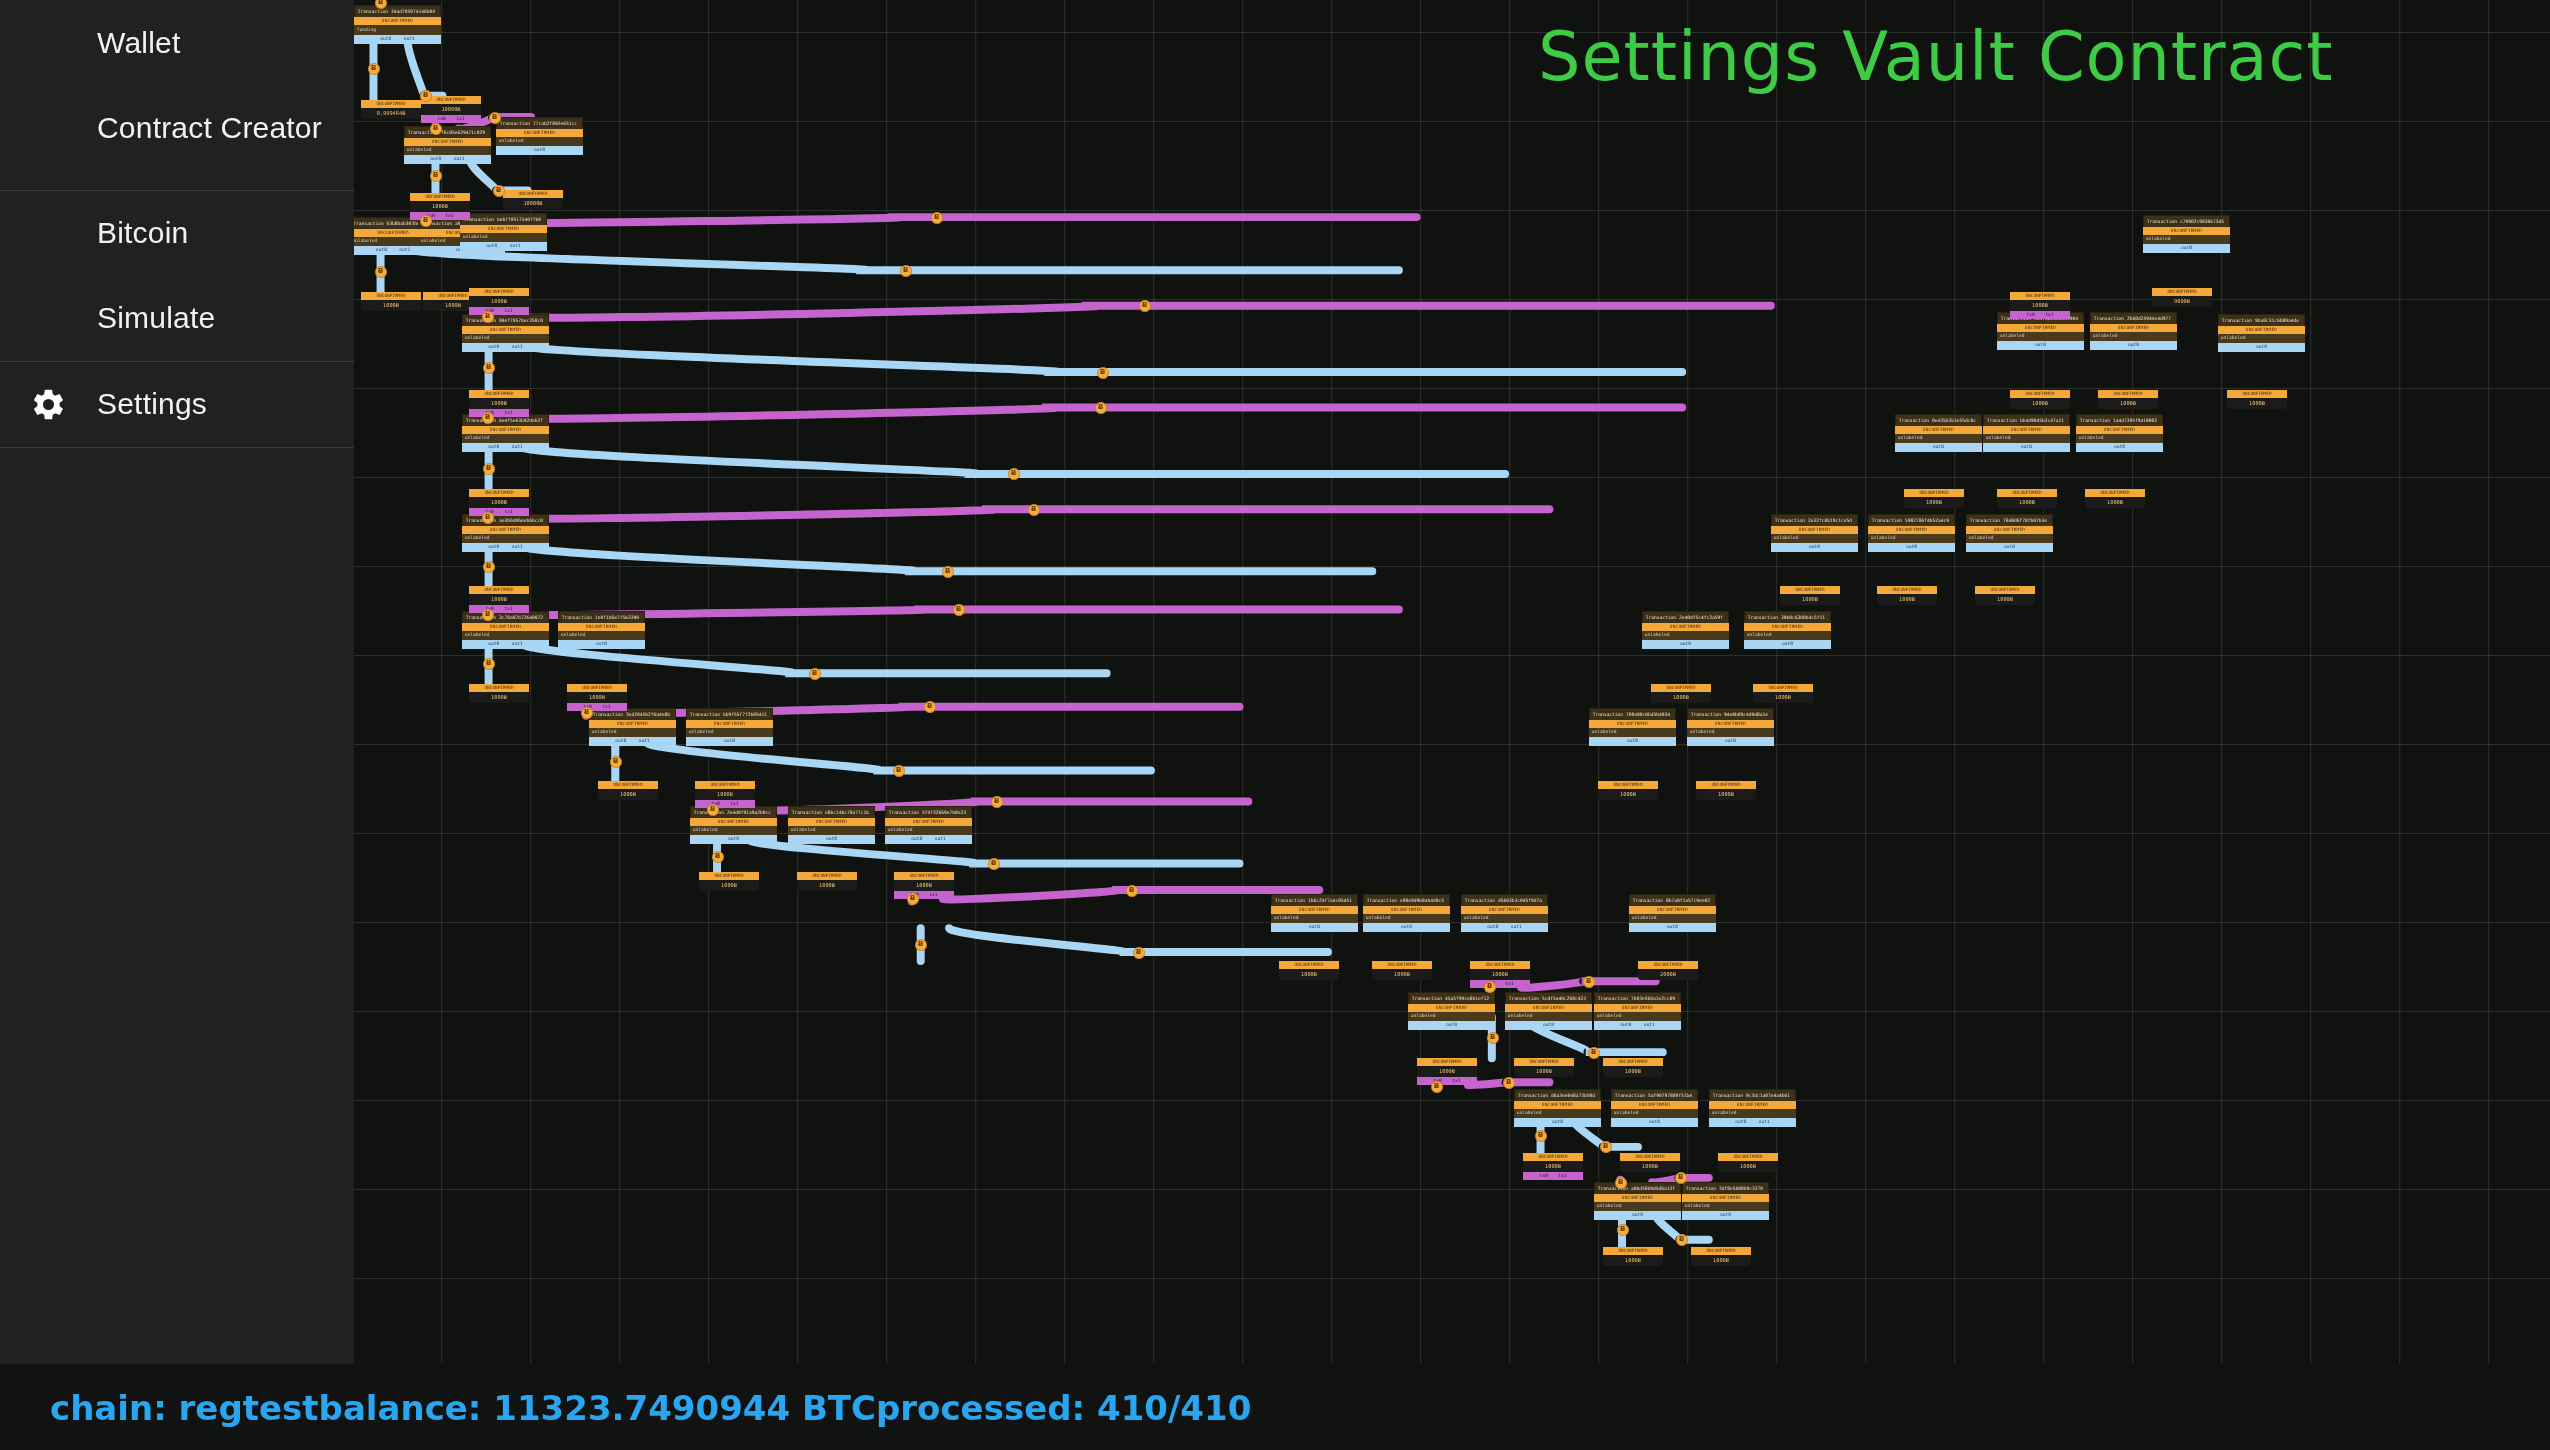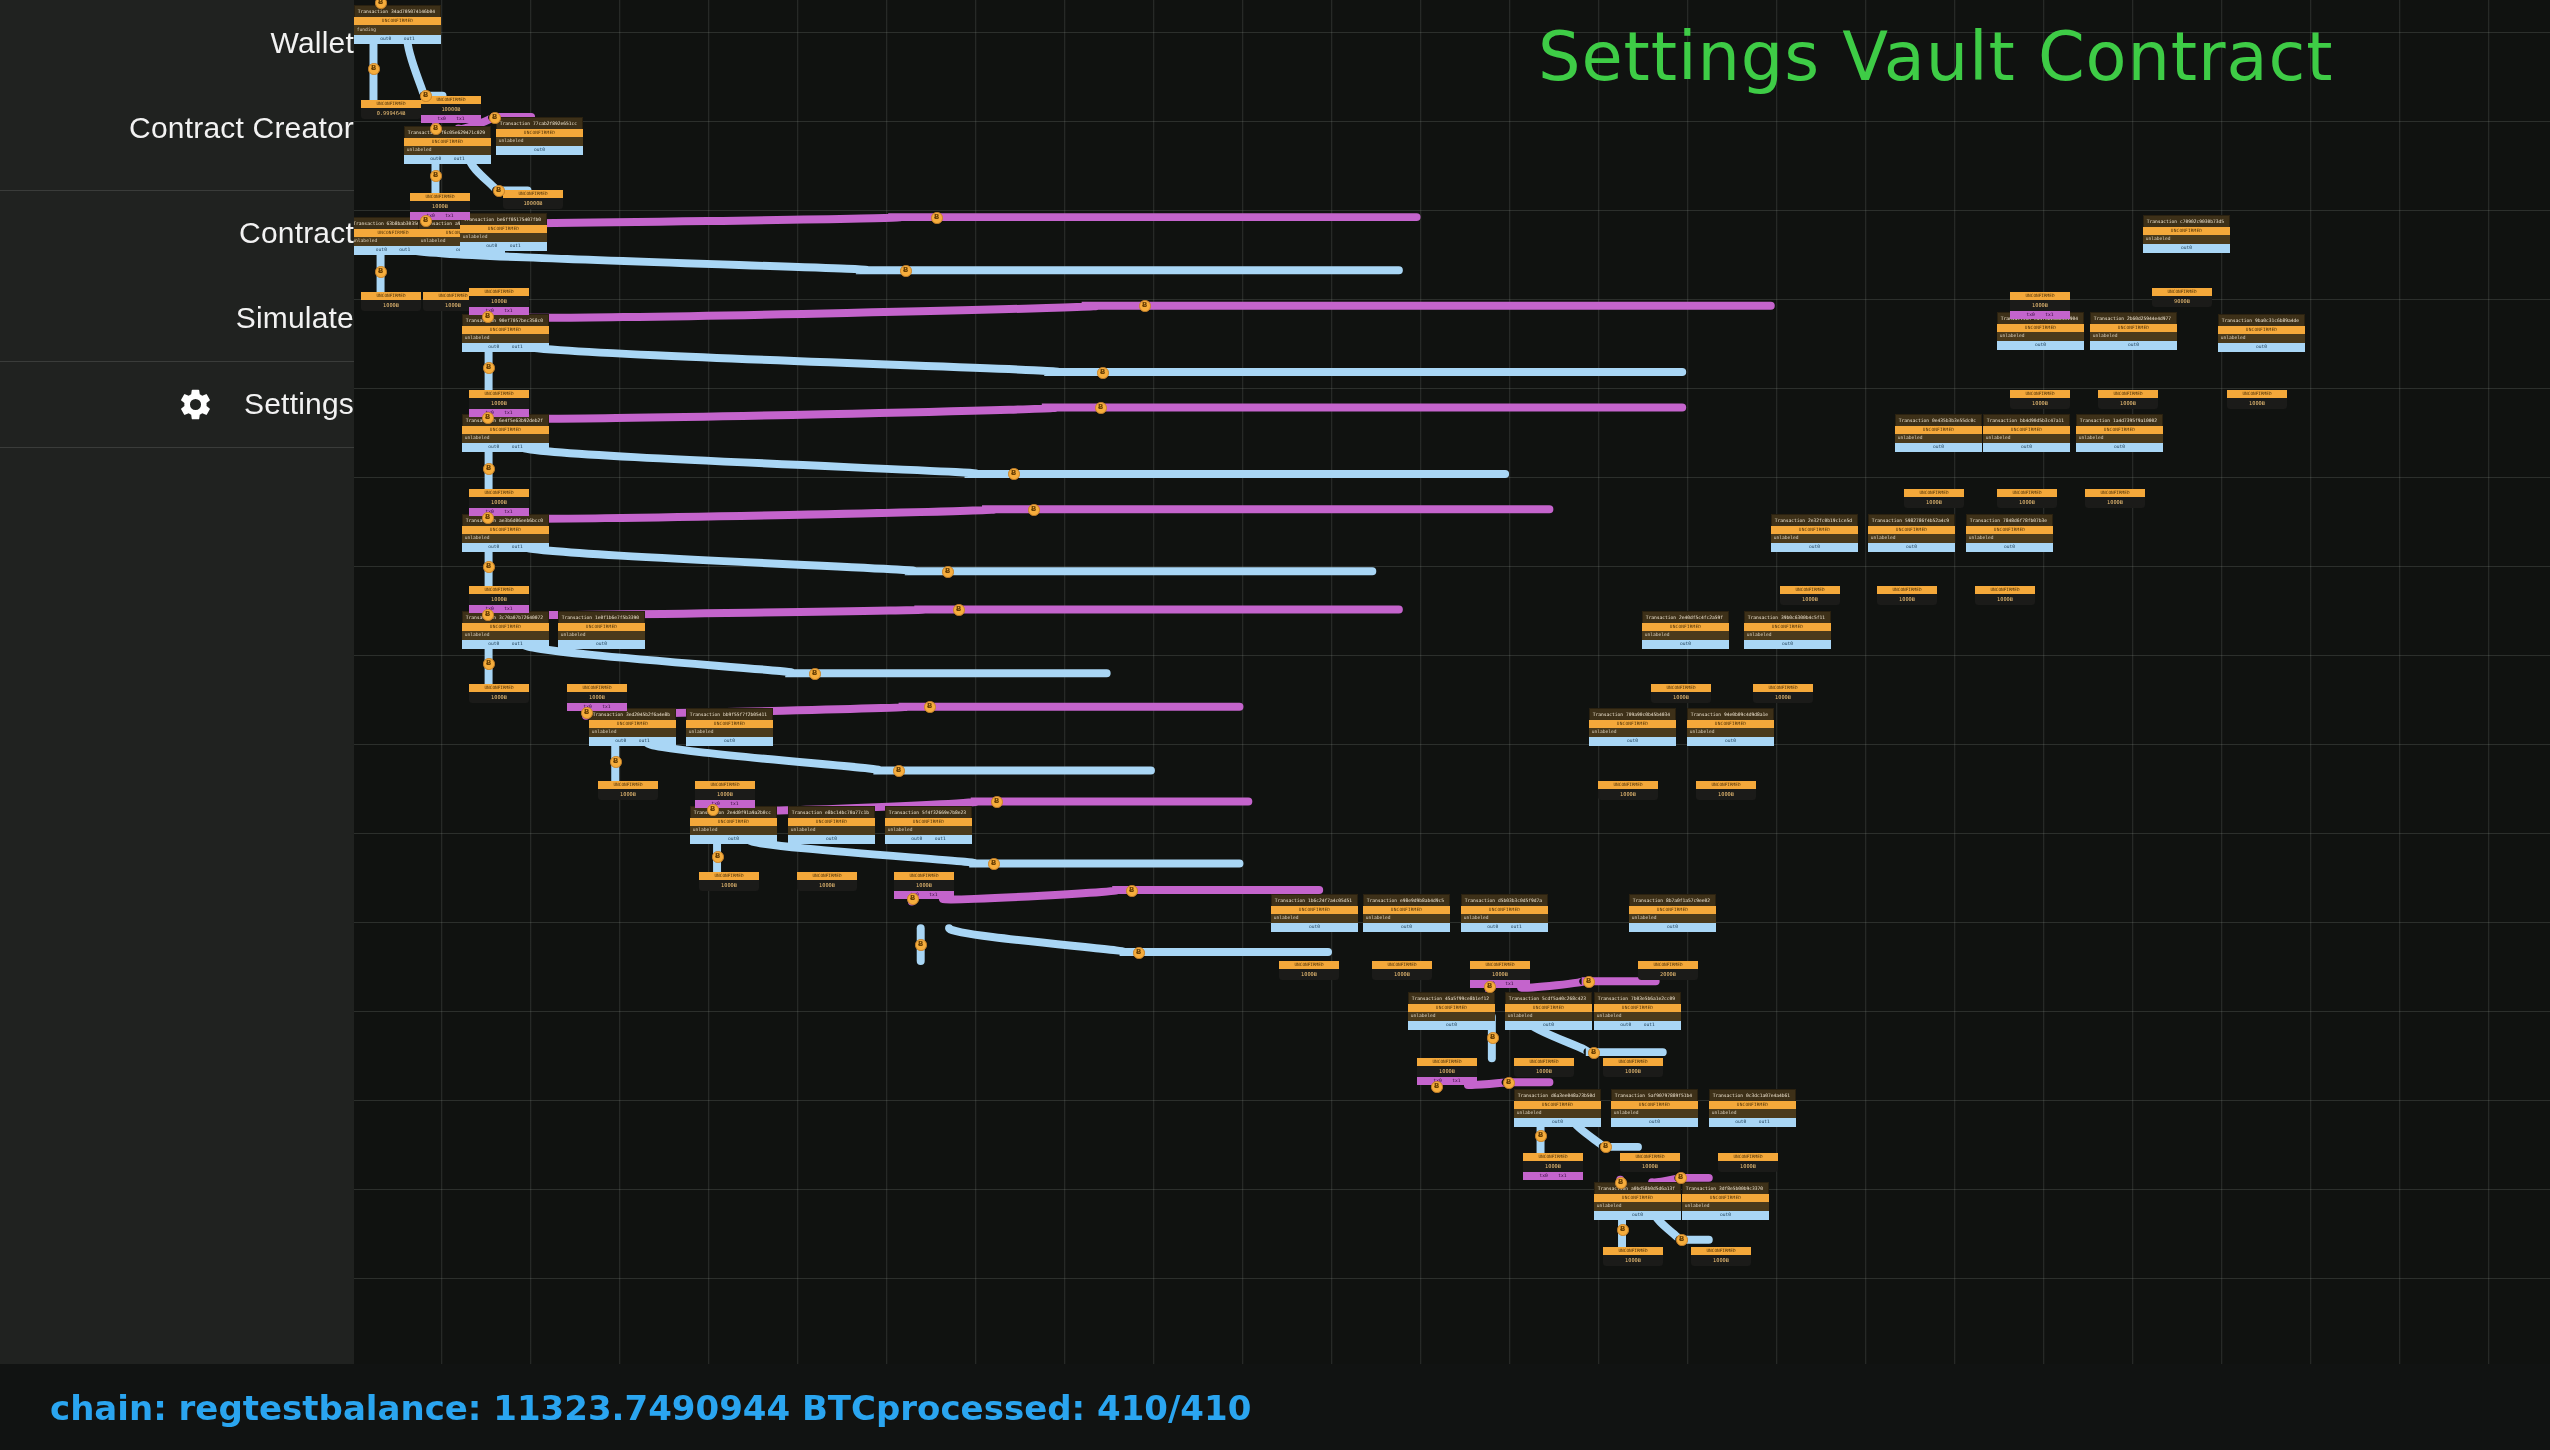--- a/index.html
+++ b/index.html
@@ -13,21 +13,21 @@
   
   #sidebar {
     position: absolute; left: 0; top: 0;
     width: 354px; height: 1364px;
     background: #202220; z-index: 30;
   }
   .nav-group { border-bottom: 0.9px solid #3a3c3a; }
   .nav-group.last { border-bottom: 0.9px solid #3a3c3a; }
   .nav-item {
     height: 85px; display: flex; align-items: center;
-    padding-left: 0; cursor: pointer; position: relative; justify-content: flex-end;
+    padding-left: 0; cursor: pointer; position: relative;
   }
   .nav-item .ico {
     width: 97px; display: flex; align-items: center; justify-content: center;
     color: #ffffff; flex: 0 0 97px;
   }
   .nav-item .lbl {
     color: #f2f2f2; font-size: 30px; letter-spacing: 0.2px; white-space: nowrap;
   }
   .nav-group-sp { height: 19.5px; }
 
@@ -131,21 +131,21 @@
       <div class="nav-item">
         <span class="ico"></span>
         <span class="lbl">Contract Creator</span>
       </div>
       <div class="nav-group-sp"></div>
     </div>
 
     <div class="nav-group">
       <div class="nav-item">
         <span class="ico"></span>
-        <span class="lbl">Contract</span>
+        <span class="lbl">Bitcoin</span>
       </div>
       <div class="nav-item">
         <span class="ico"></span>
         <span class="lbl">Simulate</span>
       </div>
     </div>
 
     <div class="nav-group last">
       <div class="nav-item">
         <span class="ico">

